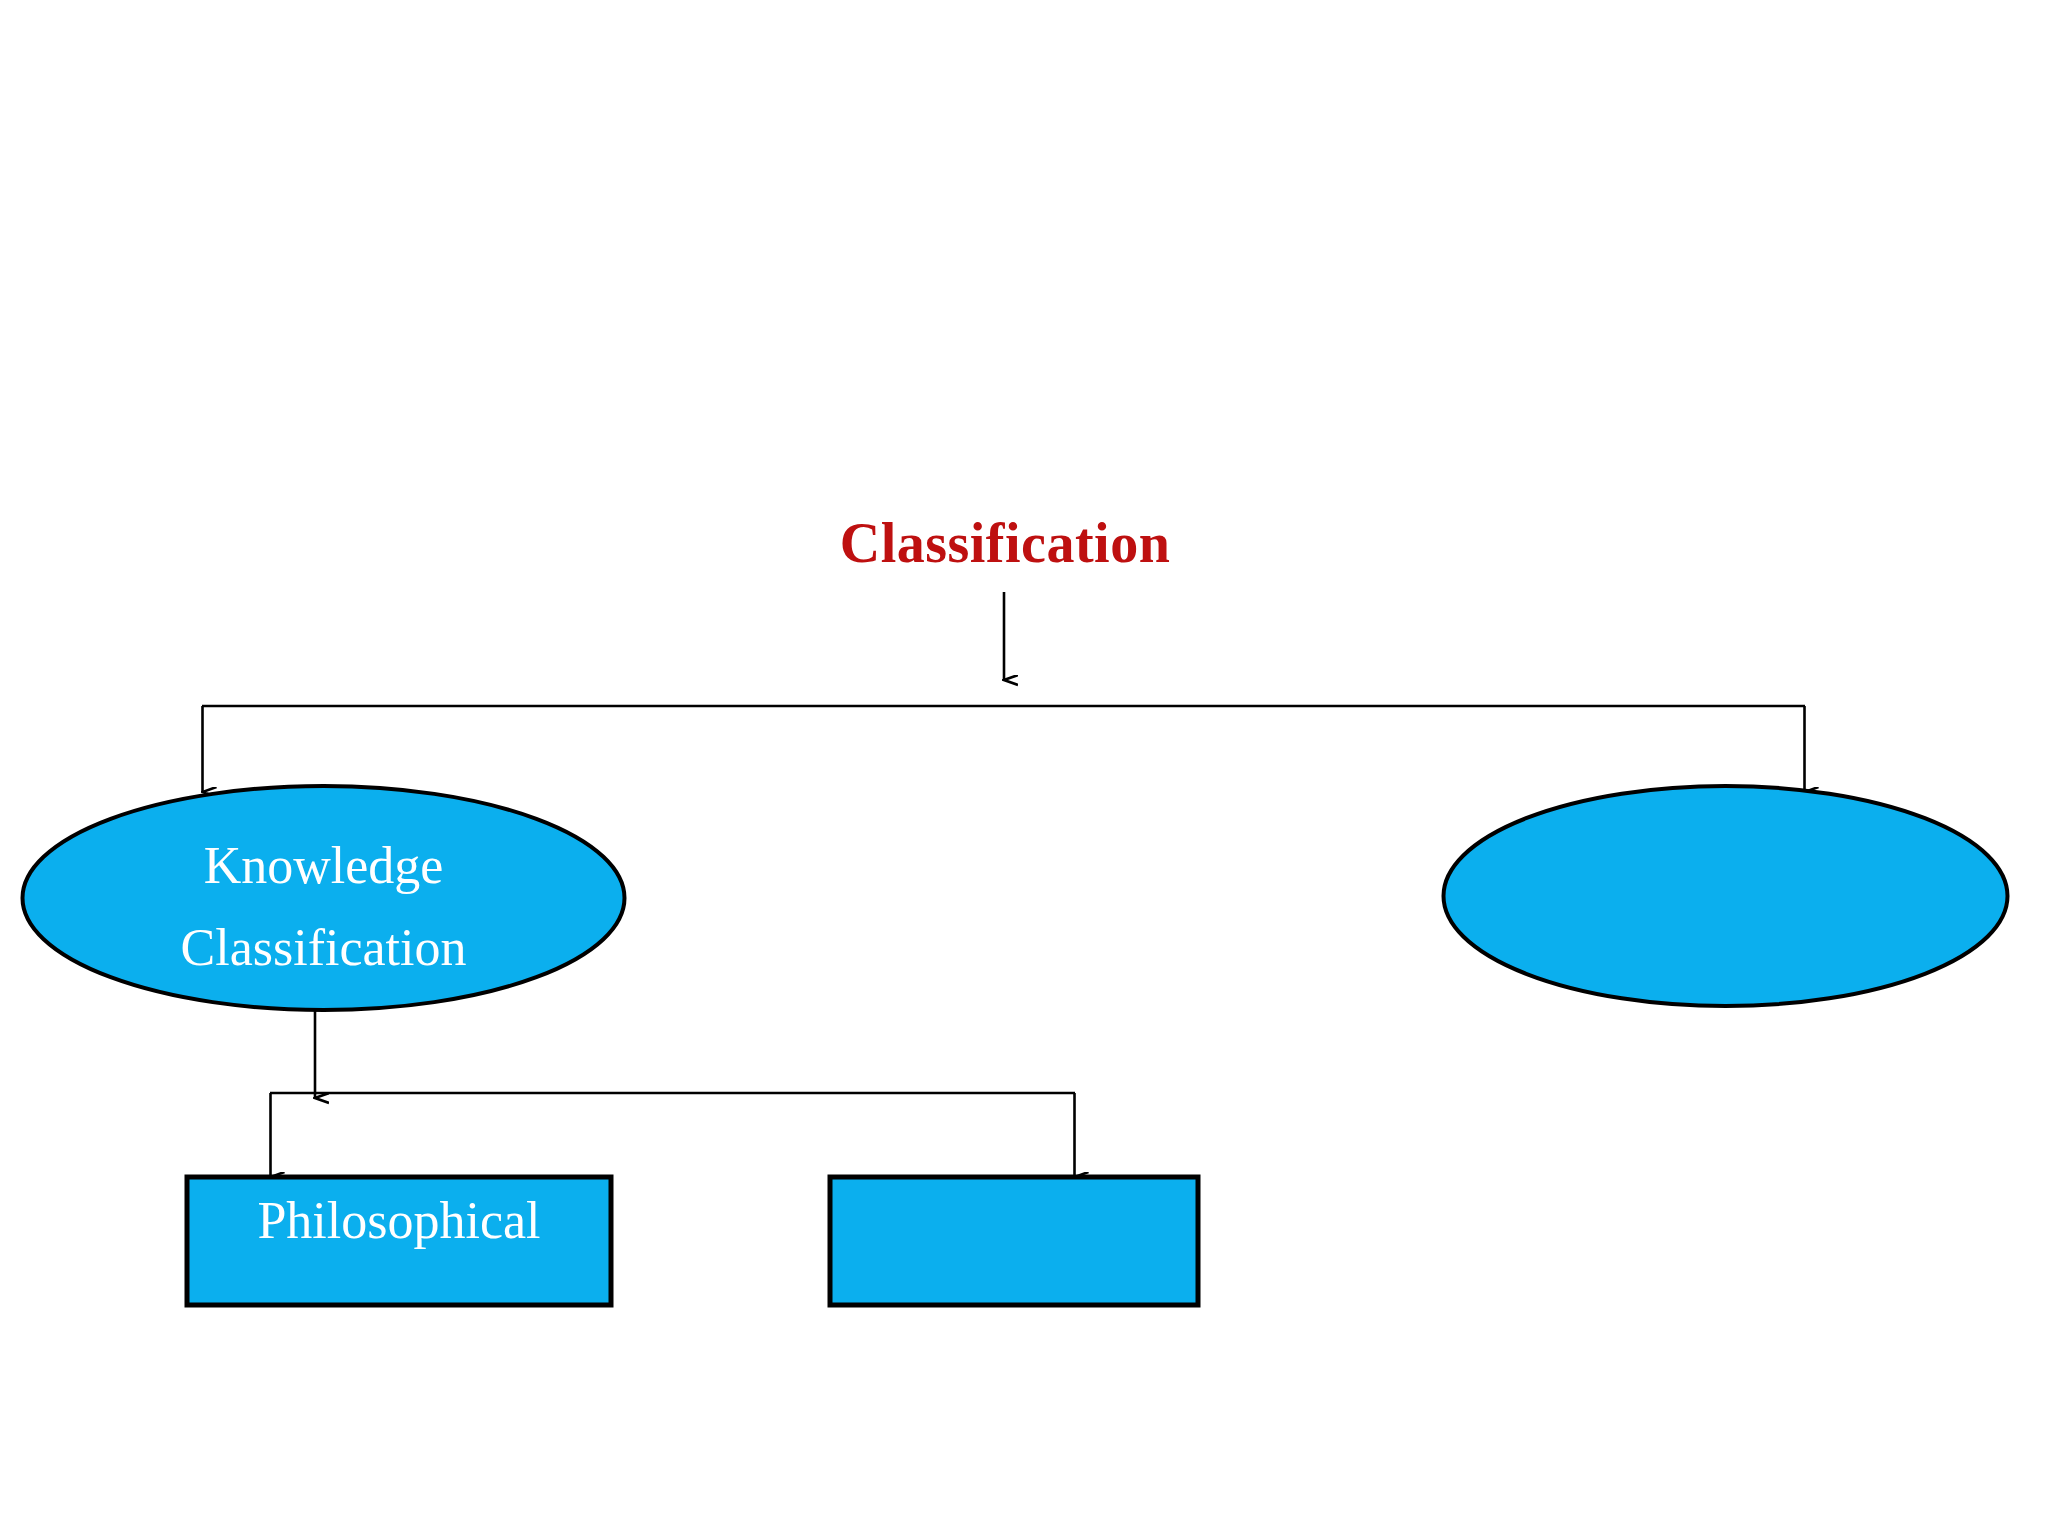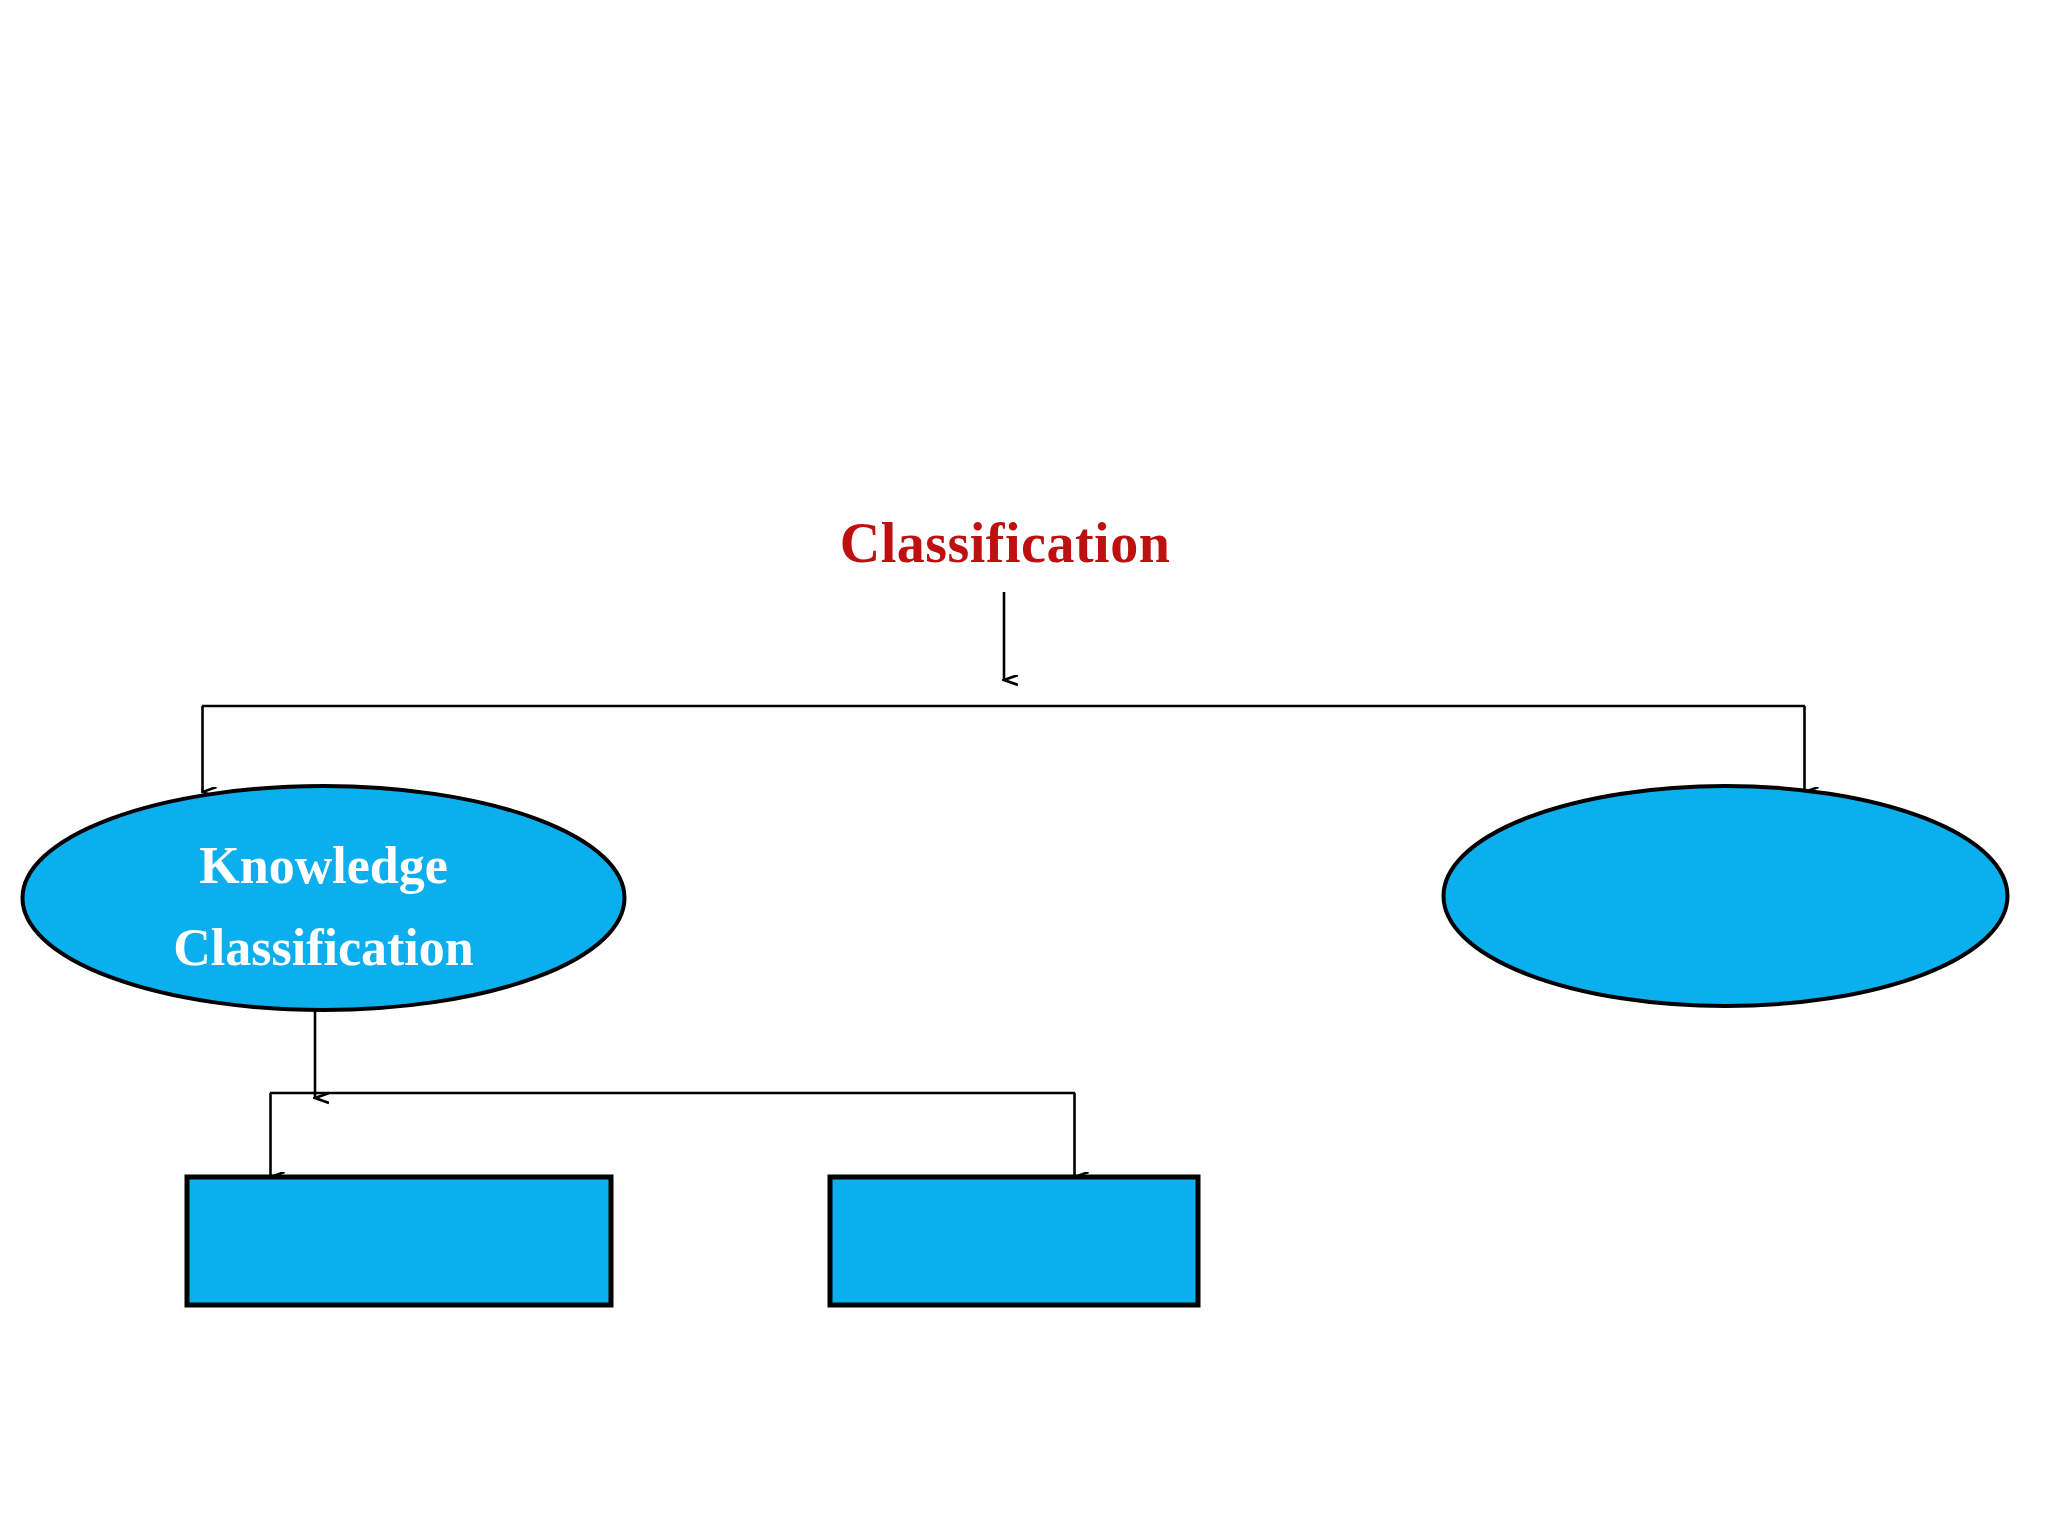--- a/index.html
+++ b/index.html
@@ -41,21 +41,21 @@
     color: #BE1010;
     letter-spacing: 0.5px;
     white-space: nowrap;
   }
 
   
   .node-label {
     position: absolute;
     color: #ffffff;
     font-family: "Liberation Serif", "DejaVu Serif", serif;
-    font-weight: bold;
+    font-weight: normal;
     white-space: nowrap;
     pointer-events: none;
   }
 
   .ellipse-label {
     font-size: 52px;
     line-height: 82px;
     text-align: center;
   }
 
@@ -137,20 +137,21 @@
   <div class="root-title">Classification</div>
 
   <div class="node-label ellipse-label" id="label-knowledge">
     <div>Knowledge</div>
     <div>Classification</div>
   </div>
 
   <div class="node-label ellipse-label" id="label-book">
   </div>
 
+  <div class="node-label box-label" id="label-philosophical">Philosophical</div>
 
 
   <div class="hit hit-ellipse" style="left:22px; top:766px; width:603px; height:224px;"></div>
   <div class="hit hit-ellipse" style="left:1443px; top:766px; width:565px; height:220px;"></div>
   <div class="hit" style="left:185px; top:1155px; width:428px; height:132px;"></div>
   <div class="hit" style="left:828px; top:1155px; width:372px; height:132px;"></div>
 
 </div>
 
 </body></html>

